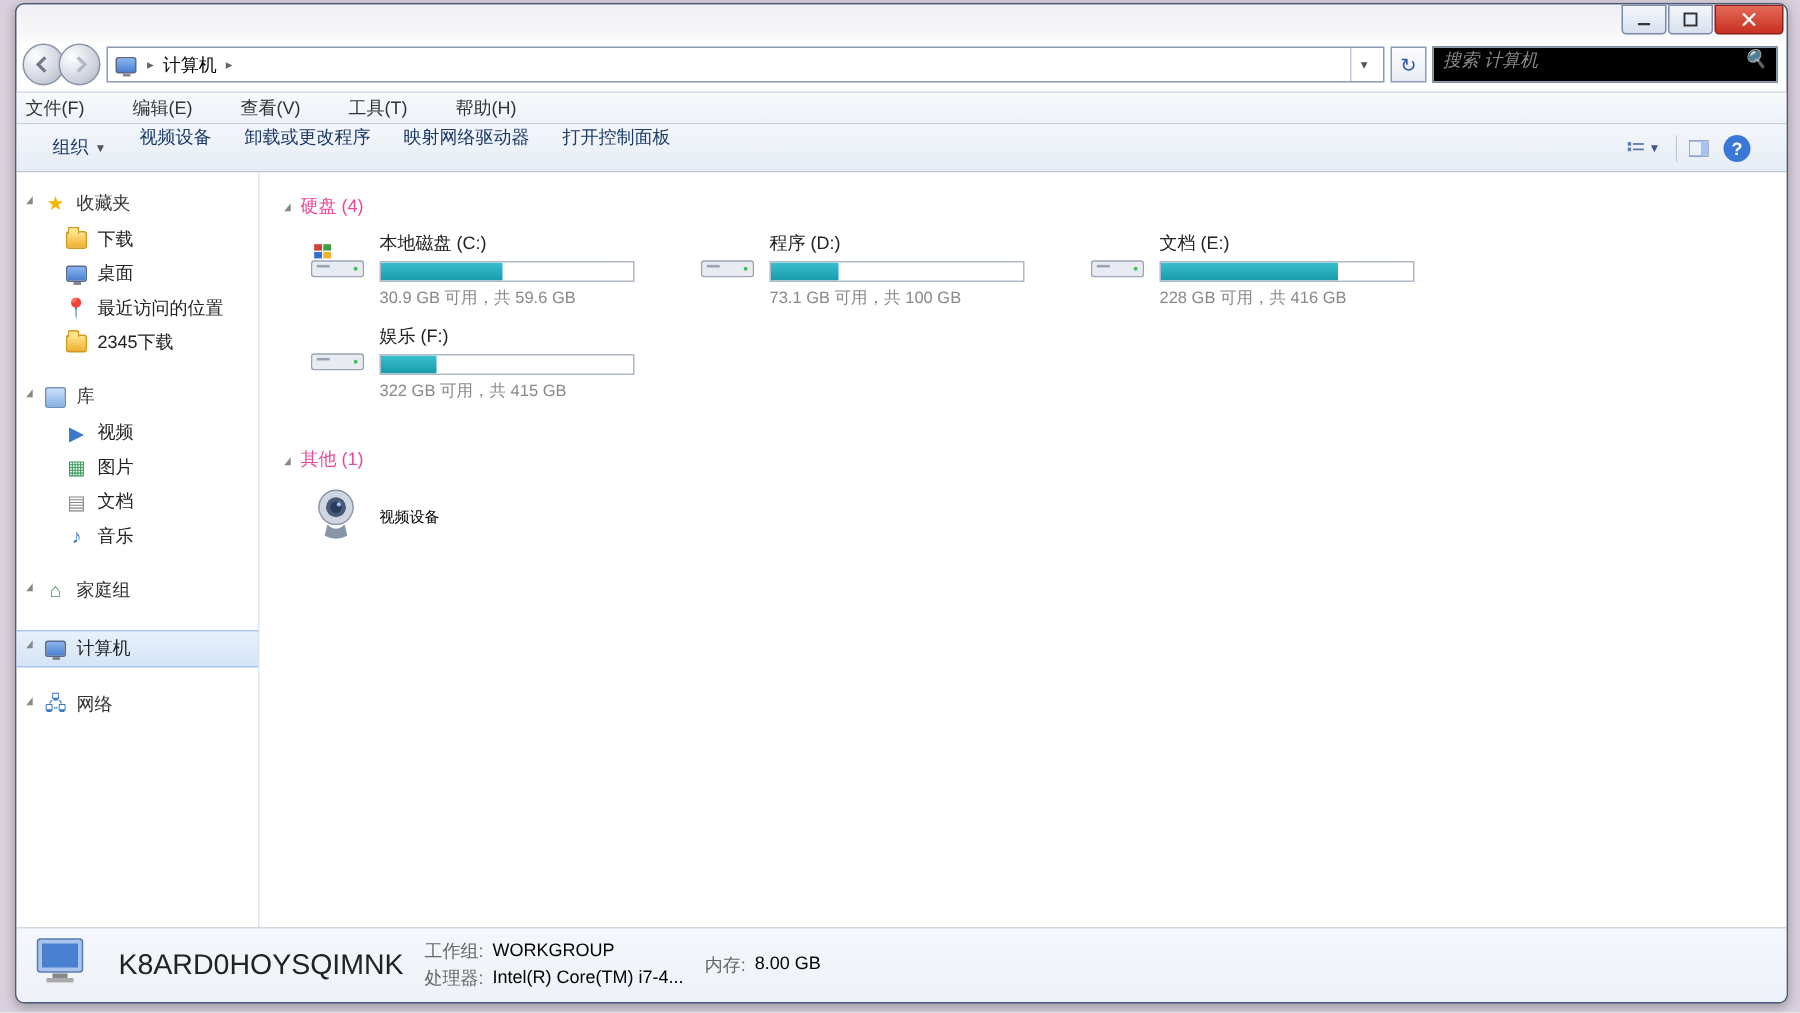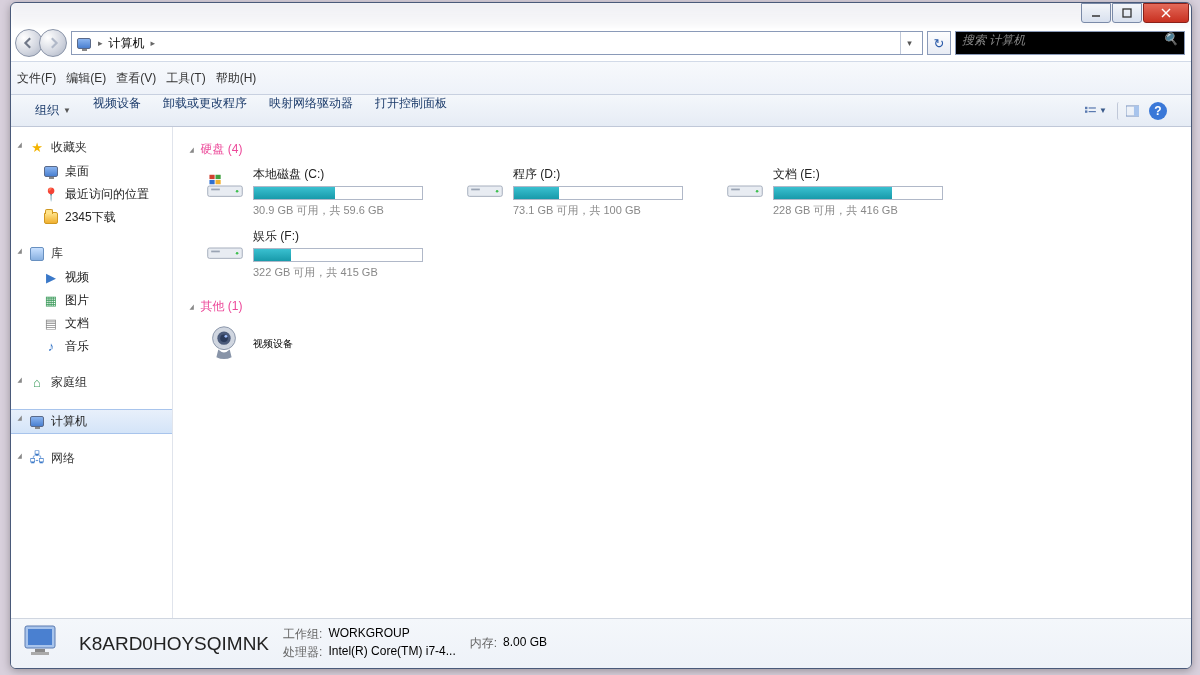--- a/index.html
+++ b/index.html
@@ -21,21 +21,21 @@
 .navbtns { display:flex; gap:0; }
 .navcircle { width:28px; height:28px; border-radius:50%; background: radial-gradient(circle at 30% 30%, #fff, #d0d4de 60%, #a8b0c0); border:1px solid #8a94a8; display:flex; align-items:center; justify-content:center; color:#8a94a8; }
 .navcircle.fwd { margin-left:-4px; }
 .addrbox { flex:1; height:24px; border:1px solid #8a9ab8; background:#fff; display:flex; align-items:center; padding:0 4px; gap:6px; font-size:12px; }
 .addrbox .crumb-sep { color:#666; font-size:9px; }
 .addr-dd { width:18px; border-left:1px solid #c0c8d8; height:100%; display:flex; align-items:center; justify-content:center; color:#555; font-size:9px;}
 .refbtn { width:24px; height:24px; border:1px solid #8a9ab8; background:linear-gradient(#fdfdfe,#e8ecf4); display:flex; align-items:center; justify-content:center; color:#2a5aa8; font-size:13px; }
 .searchbox { width:230px; height:24px; border:1px solid #8a9ab8; background:#000000; display:flex; align-items:flex-start; padding:0 6px; font-size:12px; color:#888; font-style:italic; justify-content:space-between; }
 
 
-.menubar { height:22px; background: linear-gradient(#f7f9fc,#eef2f9); border-top:1px solid #d2dae8; border-bottom:1px solid #c8d0e0; display:flex; align-items:center; padding:16px 6px; gap:10px; font-size:12px; color:#333; }
+.menubar { height:22px; background: linear-gradient(#f7f9fc,#eef2f9); border-top:1px solid #d2dae8; border-bottom:1px solid #c8d0e0; display:flex; align-items:center; padding:4px 6px; gap:32px; font-size:12px; color:#333; }
 .menubar span { cursor:default; }
 
 
 .toolbar { height:32px; background: linear-gradient(#f4f7fb,#e6ecf5); border-bottom:1px solid #c0c8d8; display:flex; padding:0 24px; gap:22px; font-size:12px; color:#1a3a6a; }
 .toolbar .org { display:flex; align-items:center; gap:4px; }
 .tb-right { margin-left:auto; display:flex; align-items:center; gap:10px; }
 .tb-icn { width:22px; height:18px; display:flex; align-items:center; justify-content:center; color:#3a5a8a; font-size:13px; border-radius:2px; }
 .tb-icn.sep { border-left:1px solid #c0c8d8; padding-left:8px; }
 .tb-icn.help { background:#3a78d8; color:#fff; border-radius:50%; width:18px; height:18px; font-weight:bold; font-size:12px; }
 
@@ -46,21 +46,21 @@
 .sbhead { display:flex; align-items:center; gap:6px; padding:2px 8px 4px 18px; color:#333; position:relative; }
 .sbhead::before { content:"◢"; position:absolute; left:6px; top:4px; font-size:7px; color:#888; transform:scaleX(0.8); }
 .sbitem { display:flex; align-items:center; gap:6px; padding:3px 8px 3px 32px; color:#222; }
 .sbitem.sel { background: linear-gradient(#e8f0fb,#d4e4f8); border:1px solid #a8c4ec; border-left:none; border-right:none; }
 .icn { width:16px; height:16px; display:inline-flex; align-items:center; justify-content:center; font-size:13px; }
 
 
 .content { flex:1; padding:10px 16px; overflow:auto; }
 .grouphdr { font-size:12px; color:#ec4899; margin:4px 0 8px 0; display:flex; align-items:center; gap:4px; }
 .grouphdr::before { content:"◢"; font-size:7px; color:#888; margin-right:2px; transform:scaleX(0.8);}
-.drives { display:flex; flex-wrap:wrap; gap:10px 20px; margin-left:16px; margin-bottom:18px; }
+.drives { display:flex; flex-wrap:wrap; gap:10px 20px; margin-left:16px; margin-bottom:30px; }
 .drive { width:240px; display:flex; gap:8px; }
 .drvicon { width:40px; height:40px; display:flex; align-items:center; justify-content:center; }
 .drvinfo { flex:1; font-size:12px; }
 .drvname { color:#222; margin-bottom:3px; }
 .drvbar { width:170px; height:14px; border:1px solid #b0b8c8; background:#fff; margin-bottom:3px; position:relative; overflow:hidden; }
 .drvbar .fill { position:absolute; top:0; left:0; bottom:0; background: linear-gradient(#3ac0d0,#189aaa); }
 .drvfree { color:#888; font-size:11px; }
 .other { width:240px; display:flex; gap:10px; align-items:center; margin-left:16px; }
 
 
@@ -175,20 +175,26 @@
 
   <div class="mainsplit">
     <div class="sidebar">
       <div class="sbgroup">
         <div class="sbhead">
             <span class="icn star">★</span>
             <span>收藏夹</span>
           </div>
         <div class="sbitem">
             <span class="icn">
+              <span class="folder"></span>
+            </span>
+            <span>下载</span>
+          </div>
+        <div class="sbitem">
+            <span class="icn">
               <span class="monitor-ic"></span>
             </span>
             <span>桌面</span>
           </div>
         <div class="sbitem">
             <span class="icn" style="color:#888">📍</span>
             <span>最近访问的位置</span>
           </div>
         <div class="sbitem">
             <span class="icn">

